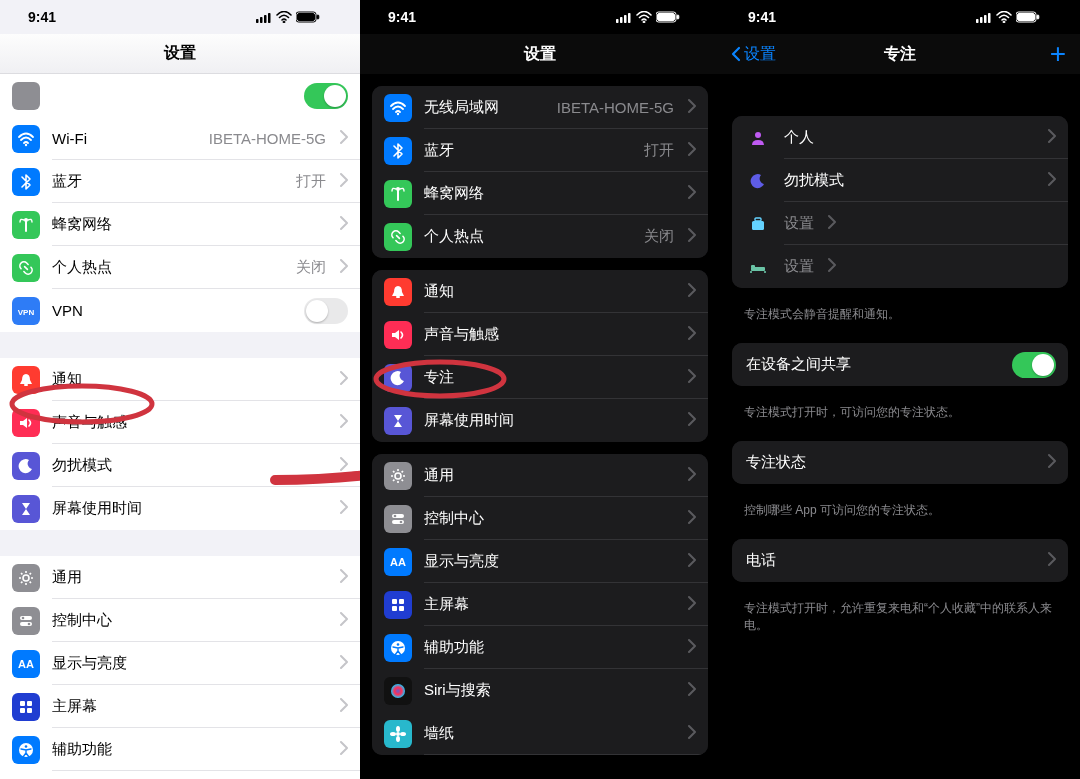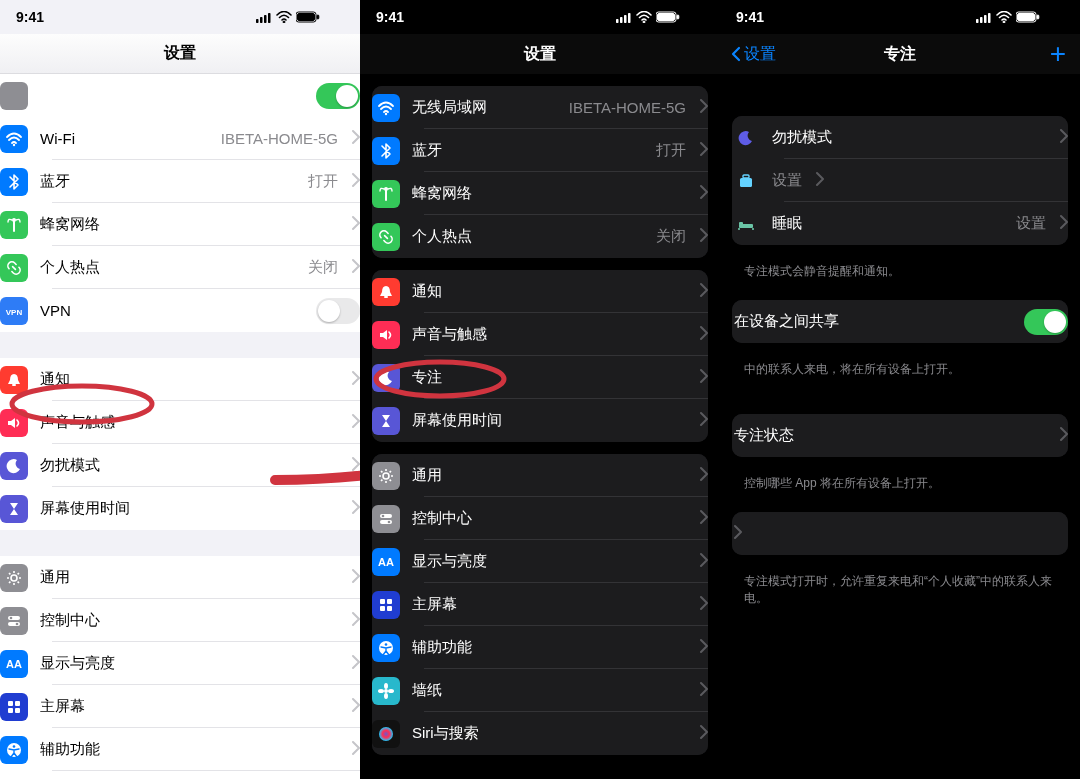--- a/index.html
+++ b/index.html
@@ -8,38 +8,38 @@
     font-family: -apple-system, "Helvetica Neue", Arial, sans-serif;
     background: #000; overflow: hidden;
     display: flex;
   }
   .phone { position: relative; height: 779px; overflow: hidden; flex: 0 0 auto; }
   .phone.light { width: 360px; background: #f2f2f7; color: #000; }
   .phone.dark  { width: 360px; background: #000; color: #fff; }
   .phone.dark2 { width: 360px; background: #000; color: #fff; }
 
   
-  .statusbar { height: 34px; display: flex; align-items: center; justify-content: space-between; padding: 0 40px 0 16px; font-weight: 600; font-size: 14px; }
+  .statusbar { height: 34px; display: flex; align-items: center; justify-content: space-between; padding: 0 40px 0 28px; font-weight: 600; font-size: 14px; }
   .statusbar .right { display:flex; align-items:center; gap:4px; }
   .statusbar svg { display:block; }
 
   
   .navbar { height: 40px; display:flex; align-items:center; justify-content:center; position:relative; }
   .navbar.light { background: linear-gradient(#fdfdfd,#f0f0f3); border-bottom:1px solid #dcdce0; }
   .navbar.dark { background:#0b0b0b; }
   .navbar .title { font-size:16px; font-weight:600; }
   .navbar .back { position:absolute; left:10px; color:#0a84ff; display:flex; align-items:center; font-size:16px; gap:2px;}
   .navbar .plus { position:absolute; right:14px; color:#0a84ff; font-size:28px; font-weight:400; }
 
   
   .group { margin: 0; }
   .group + .group { margin-top: 20px; }
   .row {
     display:flex; align-items:center; min-height:43px;
-    padding: 6px 0; gap:12px;
+    padding: 6px 12px; gap:12px;
     position:relative;
   }
   .row .icon { width:28px; height:28px; border-radius:6px; display:flex; align-items:center; justify-content:center; flex:0 0 28px; }
   .row .label { flex:1 1 auto; font-size:15px; }
   .row .value { font-size:15px; color:#8a8a8e; }
   .row .chev { color:#c5c5c9; font-size:14px; }
   .light .row { background:#fff; }
   .light .row .sep, .dark .row .sep { position:absolute; left:52px; right:0; bottom:0; height:1px; }
   .light .row .sep { background:#e3e3e7; }
   .dark .row { background:#1c1c1e; }
@@ -610,41 +610,41 @@
             <use href="#i-accessibility"></use>
           </svg>
         </span>
         <span class="label">辅助功能</span>
         <span class="chev"><svg width="10" height="16" stroke="#5a5a5e">
             <use href="#i-chev"></use>
           </svg></span>
         <span class="sep"></span>
       </div>
       <div class="row">
+        <span class="icon" style="background:#111;">
+          <svg viewBox="0 0 18 18">
+            <use href="#i-siri"></use>
+          </svg>
+        </span>
+        <span class="label">Siri与搜索</span>
+        <span class="chev"><svg width="10" height="16" stroke="#5a5a5e">
+            <use href="#i-chev"></use>
+          </svg></span>
+      </div>
+      <div class="row">
         <span class="icon" style="background:#28b8cc;">
           <svg viewBox="0 0 18 18">
             <use href="#i-flower"></use>
           </svg>
         </span>
         <span class="label">墙纸</span>
         <span class="chev"><svg width="10" height="16" stroke="#5a5a5e">
             <use href="#i-chev"></use>
           </svg></span>
         <span class="sep"></span>
-      </div>
-      <div class="row">
-        <span class="icon" style="background:#111;">
-          <svg viewBox="0 0 18 18">
-            <use href="#i-siri"></use>
-          </svg>
-        </span>
-        <span class="label">Siri与搜索</span>
-        <span class="chev"><svg width="10" height="16" stroke="#5a5a5e">
-            <use href="#i-chev"></use>
-          </svg></span>
       </div>
     </div>
 
   <svg class="scribble" style="left:10px; top:355px;" width="180" height="52">
     <ellipse cx="70" cy="24" rx="64" ry="17" fill="none" stroke="#d0343f" stroke-width="5"></ellipse>
   </svg>
 </div>
 
 <div class="phone dark dark2">
   <div class="statusbar">
@@ -668,20 +668,32 @@
         </svg>
       <span>设置</span>
     </span>
     <span class="title">专注</span>
     <span class="plus">+</span>
   </div>
 
   <div style="height:30px;"></div>
   <div class="rgroup focus" id="p3focus">
       <div class="row">
+        <span class="icon" style="background:transparent;color:#bf5af2;">
+          <svg viewBox="0 0 18 18">
+            <use href="#i-person"></use>
+          </svg>
+        </span>
+        <span class="label">个人</span>
+        <span class="chev"><svg width="10" height="16" stroke="#5a5a5e">
+            <use href="#i-chev"></use>
+          </svg></span>
+        <span class="sep"></span>
+      </div>
+      <div class="row">
         <span class="icon" style="background:transparent;color:#5e5ce6;">
           <svg viewBox="0 0 18 18">
             <use href="#i-moon2"></use>
           </svg>
         </span>
         <span class="label">勿扰模式</span>
         <span class="chev"><svg width="10" height="16" stroke="#5a5a5e">
             <use href="#i-chev"></use>
           </svg></span>
         <span class="sep"></span>
@@ -697,50 +709,50 @@
             <use href="#i-chev"></use>
           </svg></span>
         <span class="sep"></span>
       </div>
       <div class="row">
         <span class="icon" style="background:transparent;color:#6ac4a6;">
           <svg viewBox="0 0 18 18">
             <use href="#i-bed"></use>
           </svg>
         </span>
-        <span class="label">睡眠</span>
         <span class="value">设置</span>
         <span class="chev"><svg width="10" height="16" stroke="#5a5a5e">
             <use href="#i-chev"></use>
           </svg></span>
       </div>
     </div>
   <div class="footer">专注模式会静音提醒和通知。</div>
 
   <div class="rgroup" style="margin-top:18px;">
     <div class="row no-icon">
       <span class="label">在设备之间共享</span>
       <span class="toggle on">
           <span class="knob"></span>
         </span>
     </div>
   </div>
-  <div class="footer">中的联系人来电，将在所有设备上打开。</div>
-
-  <div class="rgroup" style="margin-top:34px;">
+  <div class="footer">专注模式打开时，可访问您的专注状态。</div>
+
+  <div class="rgroup" style="margin-top:18px;">
     <div class="row no-icon">
       <span class="label">专注状态</span>
       <span class="chev"><svg width="10" height="16" stroke="#5a5a5e">
             <use href="#i-chev"></use>
           </svg></span>
     </div>
   </div>
-  <div class="footer">控制哪些 App 将在所有设备上打开。</div>
+  <div class="footer">控制哪些 App 可访问您的专注状态。</div>
 
   <div class="rgroup" style="margin-top:18px;">
     <div class="row no-icon">
+      <span class="label">电话</span>
       <span class="chev"><svg width="10" height="16" stroke="#5a5a5e">
             <use href="#i-chev"></use>
           </svg></span>
     </div>
   </div>
   <div class="footer">专注模式打开时，允许重复来电和“个人收藏”中的联系人来电。</div>
 </div>
 
 </body></html>

